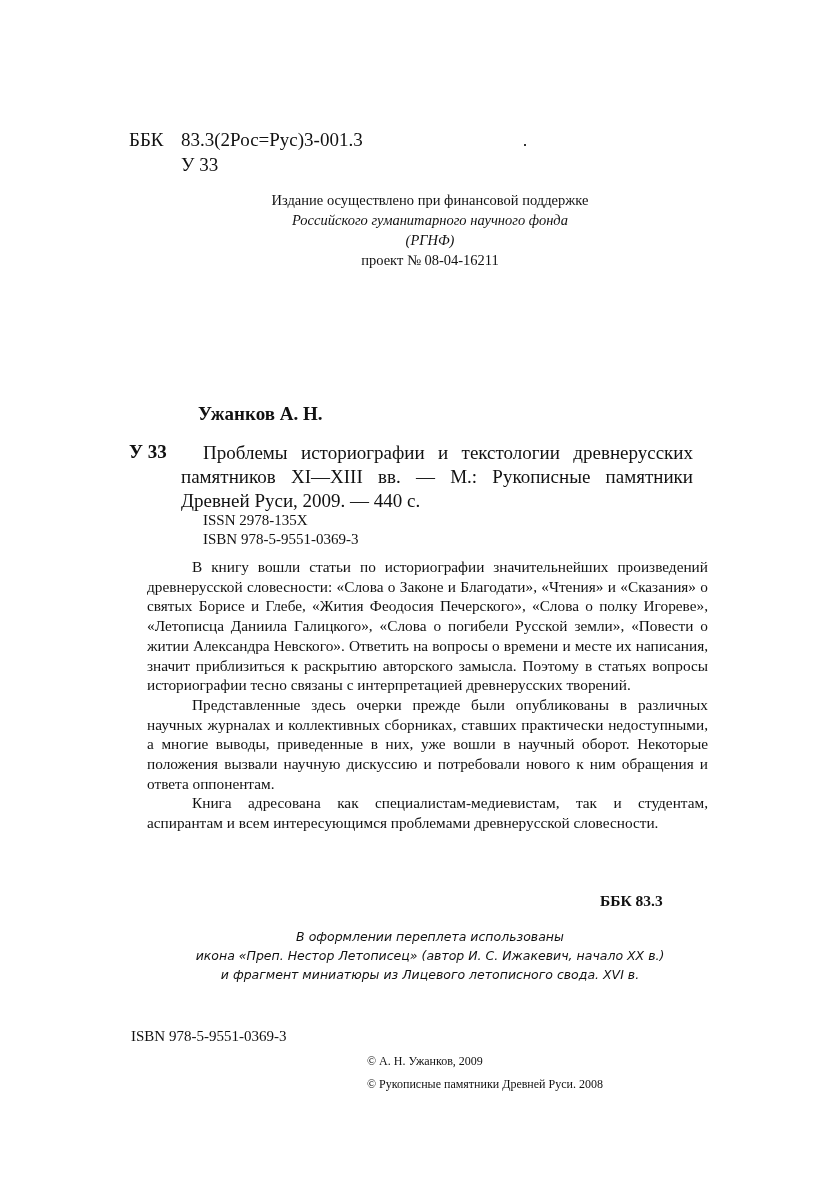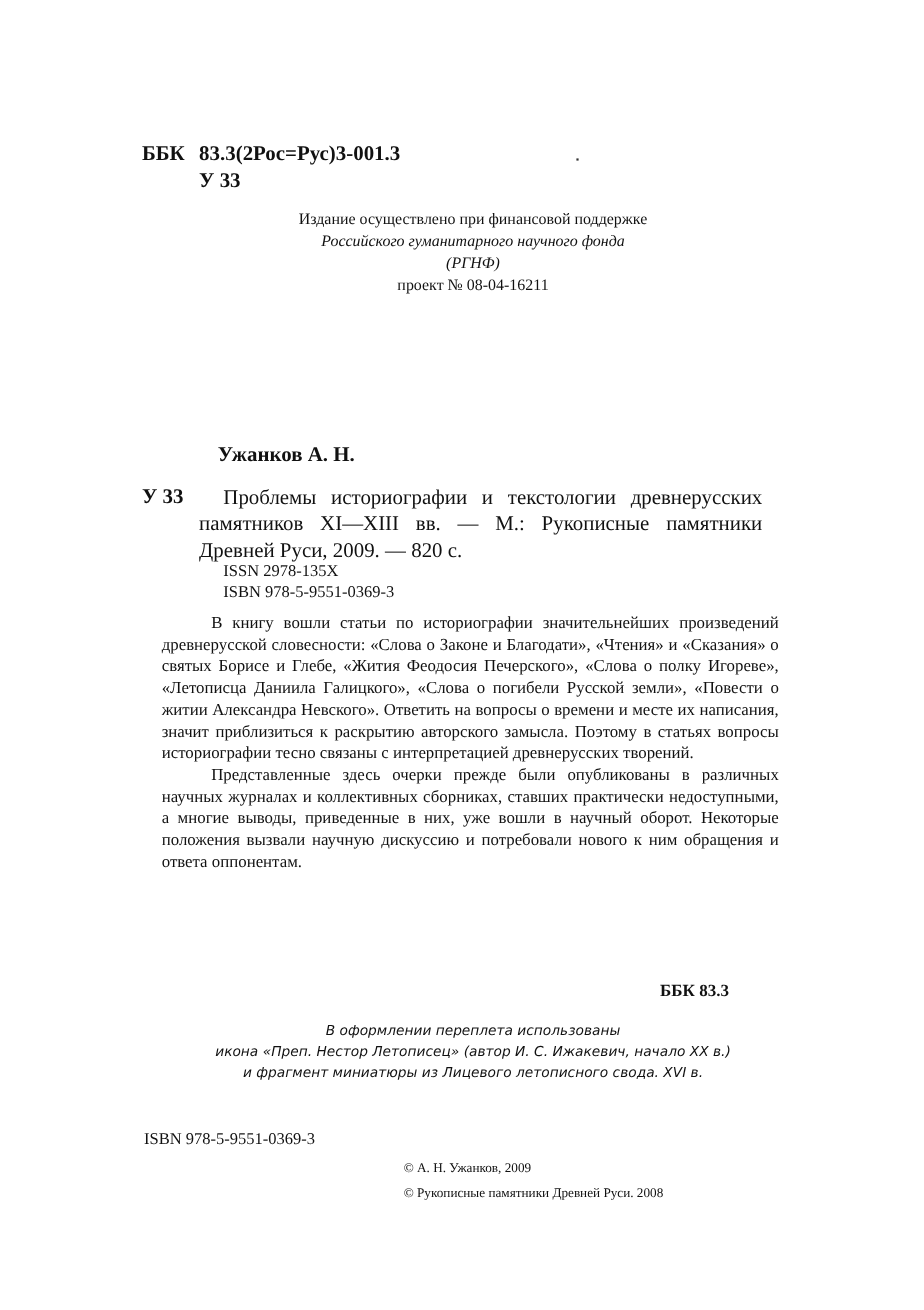--- a/index.html
+++ b/index.html
@@ -3,21 +3,21 @@
 <meta charset="utf-8">
 <style>
   html, body { margin: 0; padding: 0; background: #ffffff; }
   body {
     width: 840px; height: 1191px; position: relative; overflow: hidden;
     font-family: "Liberation Serif", serif; color: #111111;
   }
   .abs { position: absolute; }
 
   
-  .bbk-block { left: 129px; top: 127px; font-size: 19px; font-weight: bold; line-height: 25px; }
+  .bbk-block { left: 129px; top: 127px; font-size: 19px; font-weight: normal; line-height: 25px; }
   .bbk-block .row { display: flex; }
   .bbk-block .lbl { width: 52px; }
   .speck { left: 524px; top: 144px; width: 2px; height: 2px; background: #333; }
 
   
   .funding { left: 240px; top: 190px; width: 380px; text-align: center; font-size: 14.5px; line-height: 20px; }
   .funding .it { font-style: italic; }
 
   
   .author { left: 198px; top: 403px; font-size: 19px; font-weight: bold; }
@@ -56,30 +56,31 @@
 
 <div class="abs funding">
   <div>Издание осуществлено при финансовой поддержке</div>
   <div class="it">Российского гуманитарного научного фонда</div>
   <div class="it">(РГНФ)</div>
   <div>проект № 08-04-16211</div>
 </div>
 
 <div class="abs author">Ужанков А. Н.</div>
 <div class="abs entry-code">У 33</div>
-<div class="abs entry">Проблемы историографии и текстологии древнерусских памятников XI—XIII вв. — М.: Рукописные памятники Древней Руси, 2009. — 820 с.</div>
+<div class="abs entry">Проблемы историографии и текстологии древнерусских памятников XI—XIII вв. — М.: Рукописные памятники Древней Руси, 2009. — 440 с.</div>
 
 <div class="abs isbn-block">
   <div>ISSN 2978-135X</div>
   <div>ISBN 978-5-9551-0369-3</div>
 </div>
 
 <div class="abs abstract">
   <p>В книгу вошли статьи по историографии значительнейших произведений древнерусской словесности: «Слова о Законе и Благодати», «Чтения» и «Сказания» о святых Борисе и Глебе, «Жития Феодосия Печерского», «Слова о полку Игореве», «Летописца Даниила Галицкого», «Слова о погибели Русской земли», «Повести о житии Александра Невского». Ответить на вопросы о времени и месте их написания, значит приблизиться к раскрытию авторского замысла. Поэтому в статьях вопросы историографии тесно связаны с интерпретацией древнерусских творений.</p>
   <p>Представленные здесь очерки прежде были опубликованы в различных научных журналах и коллективных сборниках, ставших практически недоступными, а многие выводы, приведенные в них, уже вошли в научный оборот. Некоторые положения вызвали научную дискуссию и потребовали нового к ним обращения и ответа оппонентам.</p>
+  <p>Книга адресована как специалистам-медиевистам, так и студентам, аспирантам и всем интересующимся проблемами древнерусской словесности.</p>
 </div>
 <div class="abs bbk-short">ББК 83.3</div>
 
 <div class="abs cover">
   <div>В оформлении переплета использованы</div>
   <div>икона «Преп. Нестор Летописец» (автор И. С. Ижакевич, начало XX в.)</div>
   <div>и фрагмент миниатюры из Лицевого летописного свода. XVI в.</div>
 </div>
 
 <div class="abs isbn-bottom">ISBN 978-5-9551-0369-3</div>

